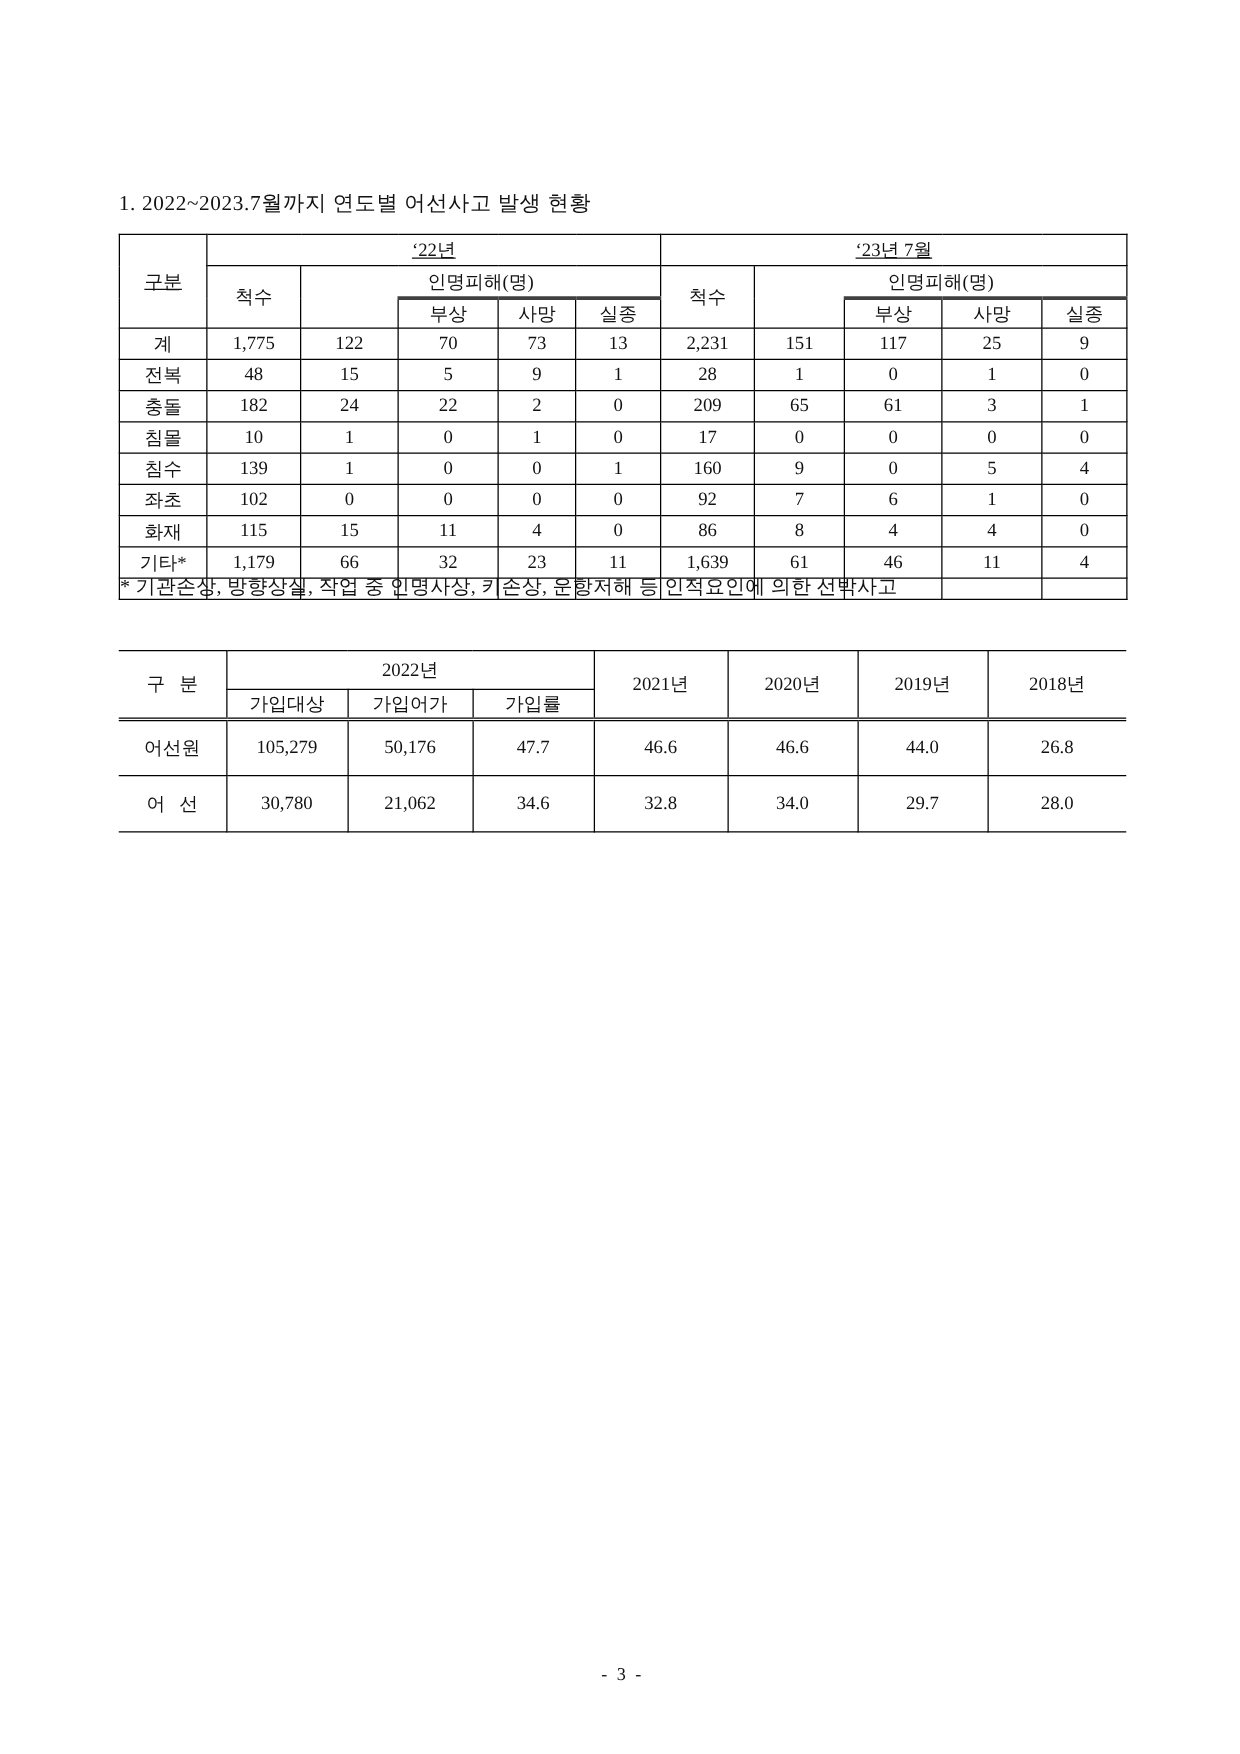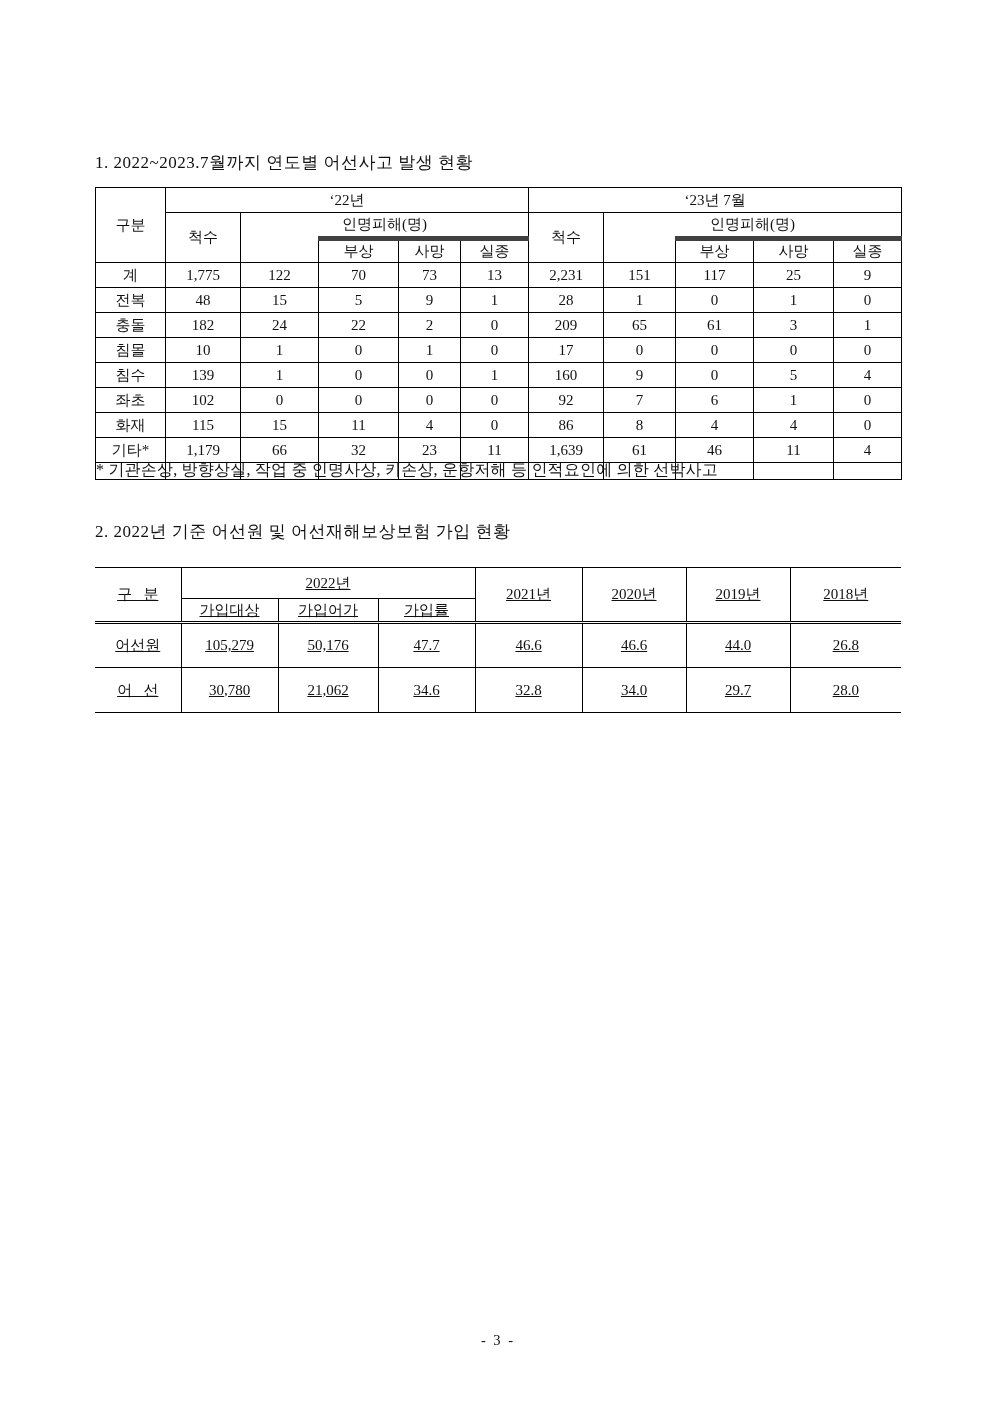--- a/index.html
+++ b/index.html
@@ -13,38 +13,38 @@
   .content { position: absolute; left: 95px; top: 115px; width: 806px; }
 
   .sec-title { font-size: 17px; letter-spacing: 0.5px; white-space: pre; }
   #title1 { margin-bottom: 13px; margin-top: 36px; }
 
   
   .t1wrap { position: relative; width: 806px; }
   table { border-collapse: collapse; table-layout: fixed; width: 806px; }
   td { text-align: center; vertical-align: middle; font-size: 15px; overflow: hidden; }
   .t1 td { border: 1px solid #000; }
-  .t1 tr.hr1 td { height: 25px; }
+  .t1 tr.hr1 td { height: 25px; text-decoration: underline; }
   .t1 tr.hr2 td { height: 26px; }
   .t1 tr.hr3 td { height: 24px; }
   .t1 tr.dr td { height: 25px; }
   .t1 tr.fnr td { height: 17px; }
   .t1 td.nb { border-bottom: none; margin-top: 43px; }   
   .t1 td.nt { border-top: none; }      
-  .t1 td.bt { border-top: 5px solid #404040; }
+  .t1 td.bt { border-top: 3px solid #404040; }
   .footnote {
     position: absolute; left: 1px; bottom: 2px;
     font-size: 16px; white-space: nowrap; letter-spacing: 0.2px;
     line-height: 16px;
   }
 
   
   .t2-block { margin-top: 40px; }
   #unit-note { text-align: right; font-size: 14px; margin-top: 10px; letter-spacing: 0.5px; }
-  .t2 { margin-top: 24px; text-decoration: underline; }
+  .t2 { margin-top: 24px; }
   .t2 td { border: 1px solid #000; }
   .t2 td.el { border-left: none; }
   .t2 td.er { border-right: none; }
   .t2 tr.hr1 td { height: 31px; }
   .t2 tr.hr2 td { height: 24px; }
   .t2 tr.dr td { height: 45px; }
   .t2 td.dbl { border-bottom: 3px double #000; }
   .t2 td.pre { white-space: pre; }
 
   #page-number {
@@ -213,21 +213,20 @@
             <td></td>
             <td></td>
             <td></td>
       </tr>
     </tbody>
       </table>
     <div class="footnote">* 기관손상, 방향상실, 작업 중 인명사상, 키손상, 운항저해 등 인적요인에 의한 선박사고</div>
   </div>
 
   <div class="t2-block">
-    <div class="sec-title">2. 2022년 기준 어선원 및 어선재해보상보험 가입 현황</div>
 
     <table class="t2">
       <colgroup>
         <col style="width:86px">
           <col style="width:97px">
           <col style="width:100px">
           <col style="width:97px">
         <col style="width:107px">
           <col style="width:104px">
           <col style="width:104px">

